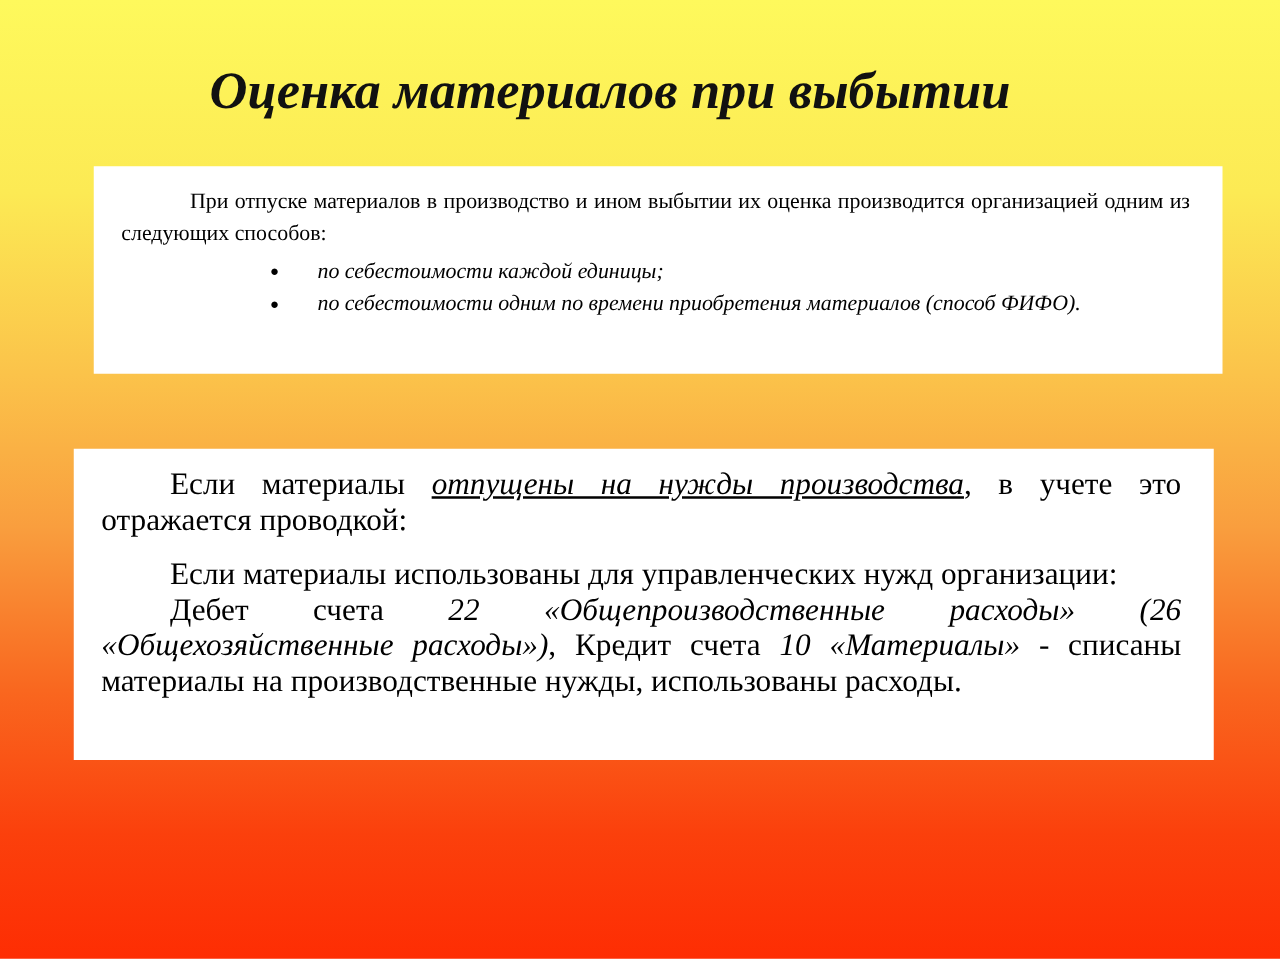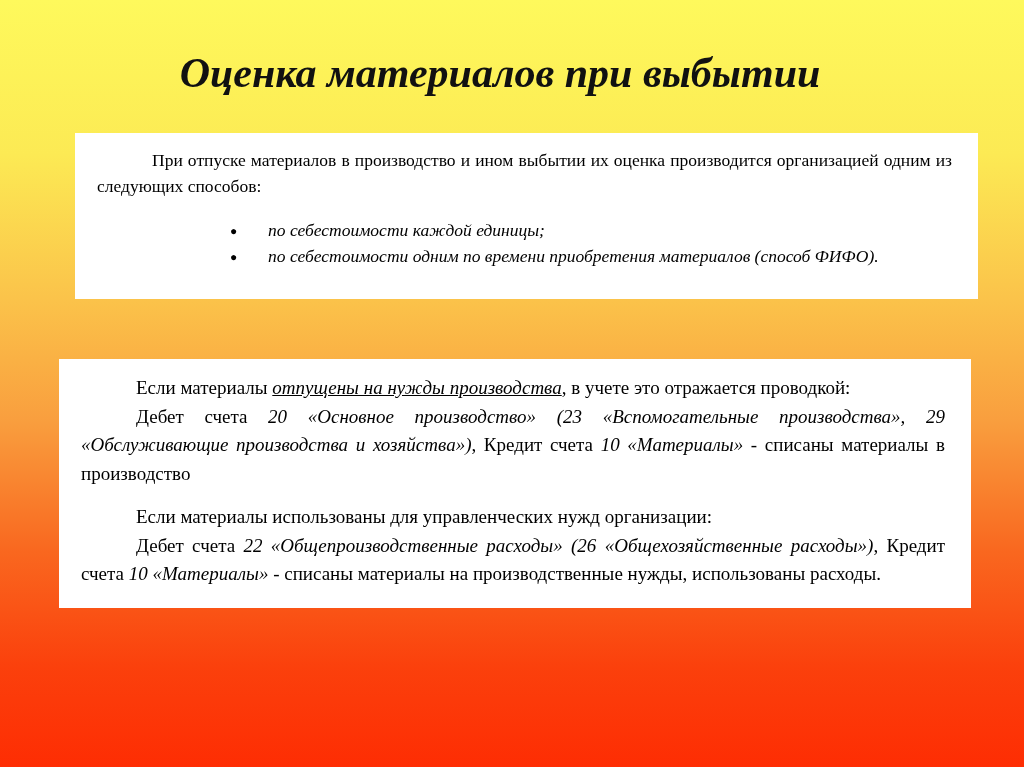--- a/index.html
+++ b/index.html
@@ -27,21 +27,20 @@
     top: 50px;
     left: 0;
     width: 976px;
     margin: 0;
     text-align: center;
     font-size: 42px;
     line-height: 1.1;
     font-style: italic;
     font-weight: bold;
     color: #111111;
-    padding-left: 12px;
   }
   .box {
     position: absolute;
     background: #ffffff;
     box-sizing: border-box;
   }
   .box1 {
     left: 75px;
     top: 133px;
     width: 903px;
@@ -49,30 +48,30 @@
     padding: 14px 26px 0 22px;
     font-size: 17.5px;
     line-height: 26px;
   }
   .box2 {
     left: 59px;
     top: 359px;
     width: 912px;
     height: 249px;
     padding: 15px 26px 0 22px;
-    font-size: 19px;
+    font-size: 25px;
     line-height: 28.5px;
   }
   .para {
     margin: 0;
     text-align: justify;
     text-indent: 55px;
   }
   .bullets {
-    margin: 18px;
+    margin: 4px;
     padding: 0 0 0 153px;
     list-style: none;
   }
   .bullets li {
     position: relative;
     font-style: italic;
     text-align: justify;
   }
   .bullets li::before {
     content: "\25CF";
@@ -98,18 +97,17 @@
   <div class="box box1">
     <p class="para">При отпуске материалов в производство и ином выбытии их оценка производится организацией одним из следующих способов:</p>
     <ul class="bullets">
         <li>по себестоимости каждой единицы;</li>
         <li>по себестоимости одним по времени приобретения материалов (способ ФИФО).</li>
       </ul>
   </div>
 
   <div class="box box2">
       <p class="para"><span>Если материалы </span><span class="it ul">отпущены на нужды производства</span><span>, в учете это отражается проводкой:</span></p>
-      <p class="para"><span>Дебет счета </span><span class="it">20 «Основное производство» (23 «Вспомогательные производства», 29 «Обслуживающие производства и хозяйства»)</span><span>, Кредит счета </span><span class="it">10 «Материалы»</span><span> - списаны материалы в производство</span></p>
       <p class="para empty"></p>
       <p class="para"><span>Если материалы использованы для управленческих нужд организации:</span></p>
       <p class="para"><span>Дебет счета </span><span class="it">22 «Общепроизводственные расходы» (26 «Общехозяйственные расходы»)</span><span>, Кредит счета </span><span class="it">10 «Материалы»</span><span> - списаны материалы на производственные нужды, использованы расходы.</span></p>
     </div>
 </div>
 
 </body></html>

